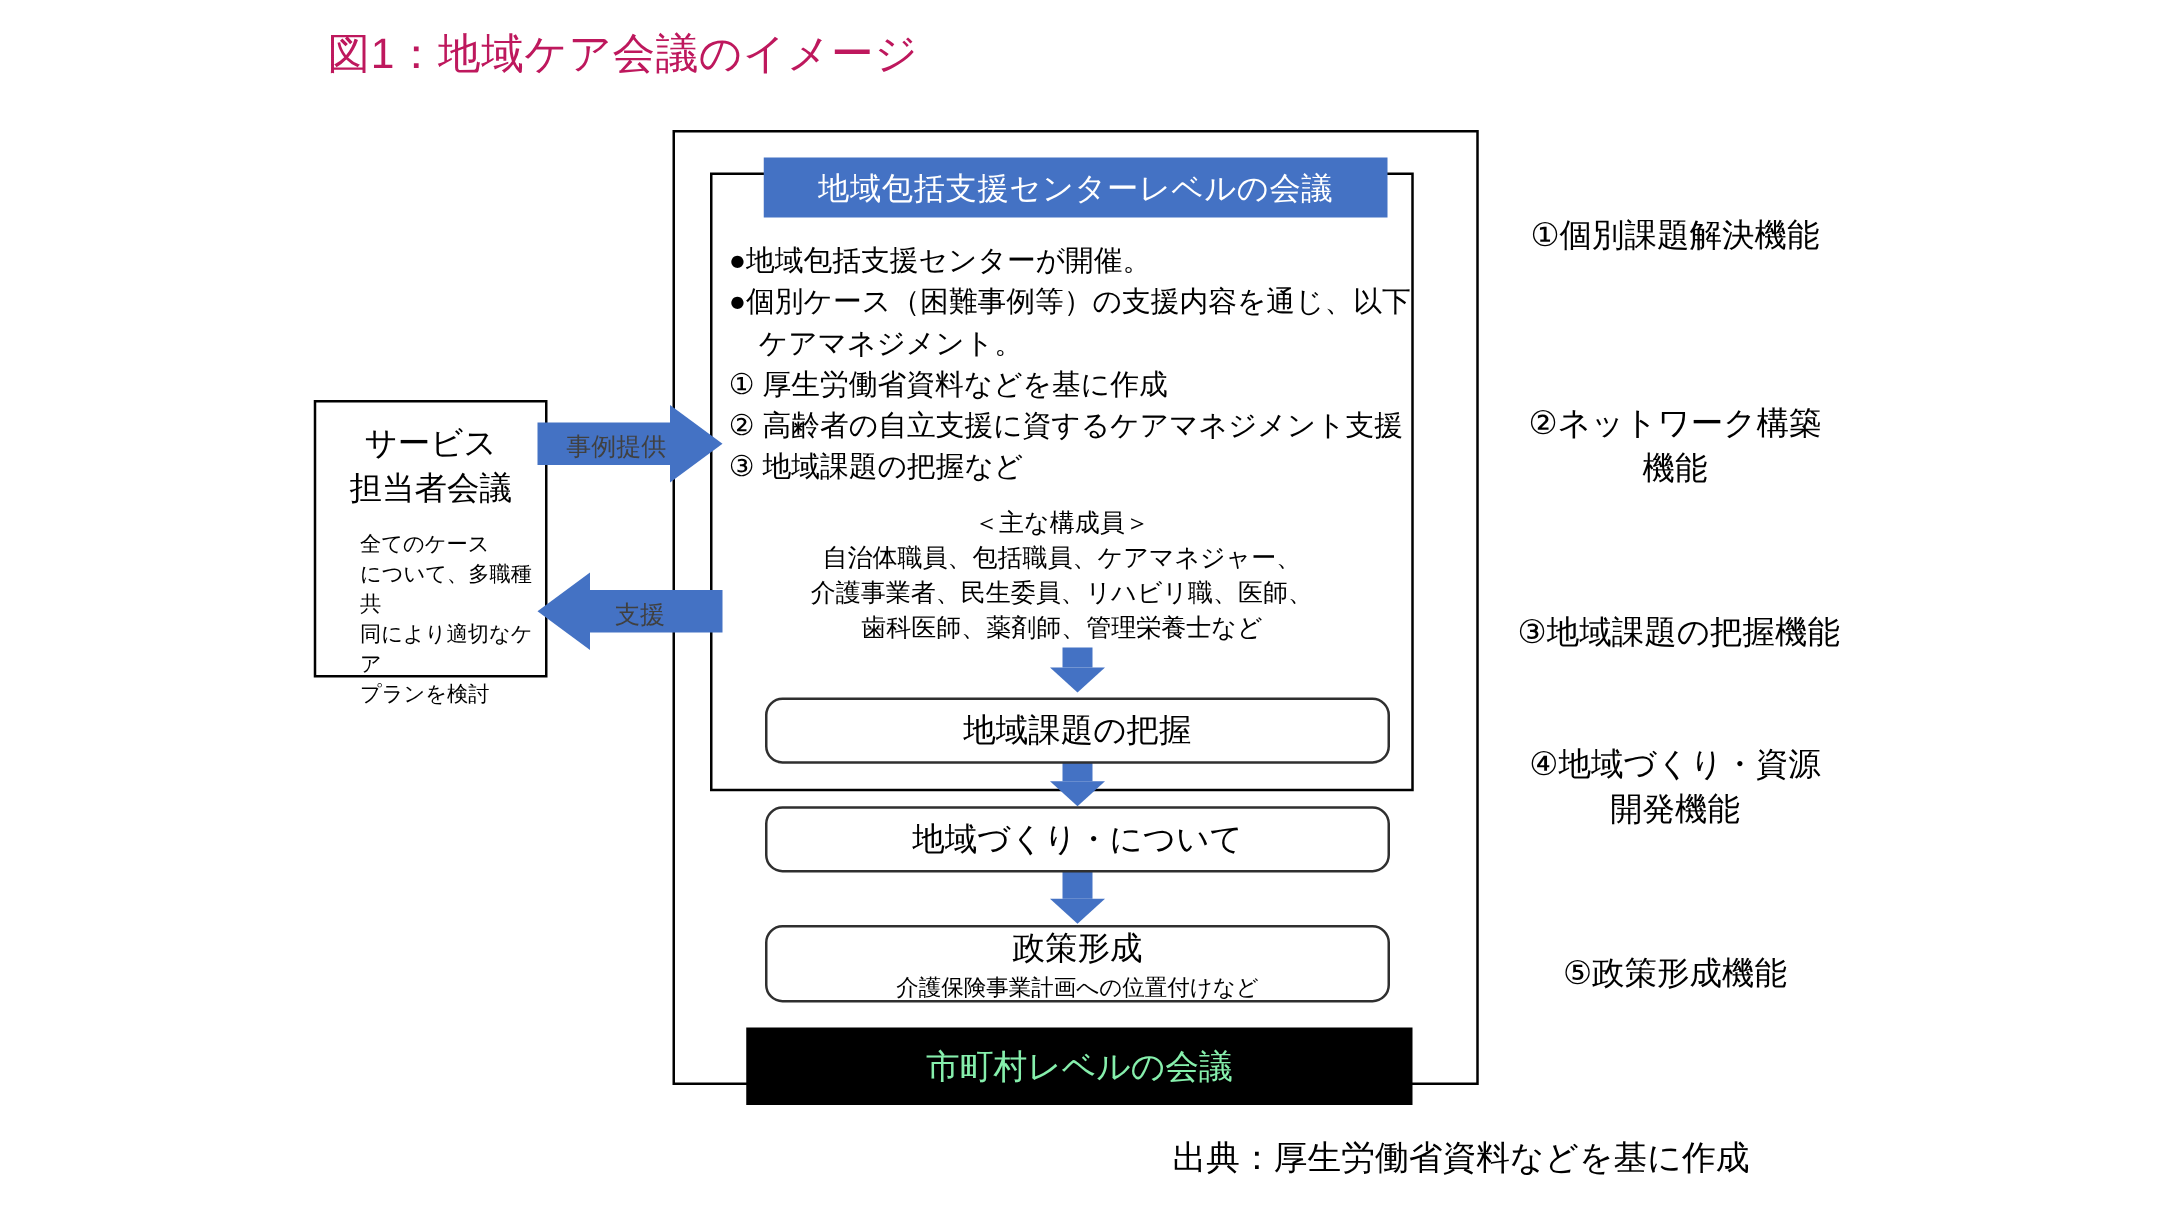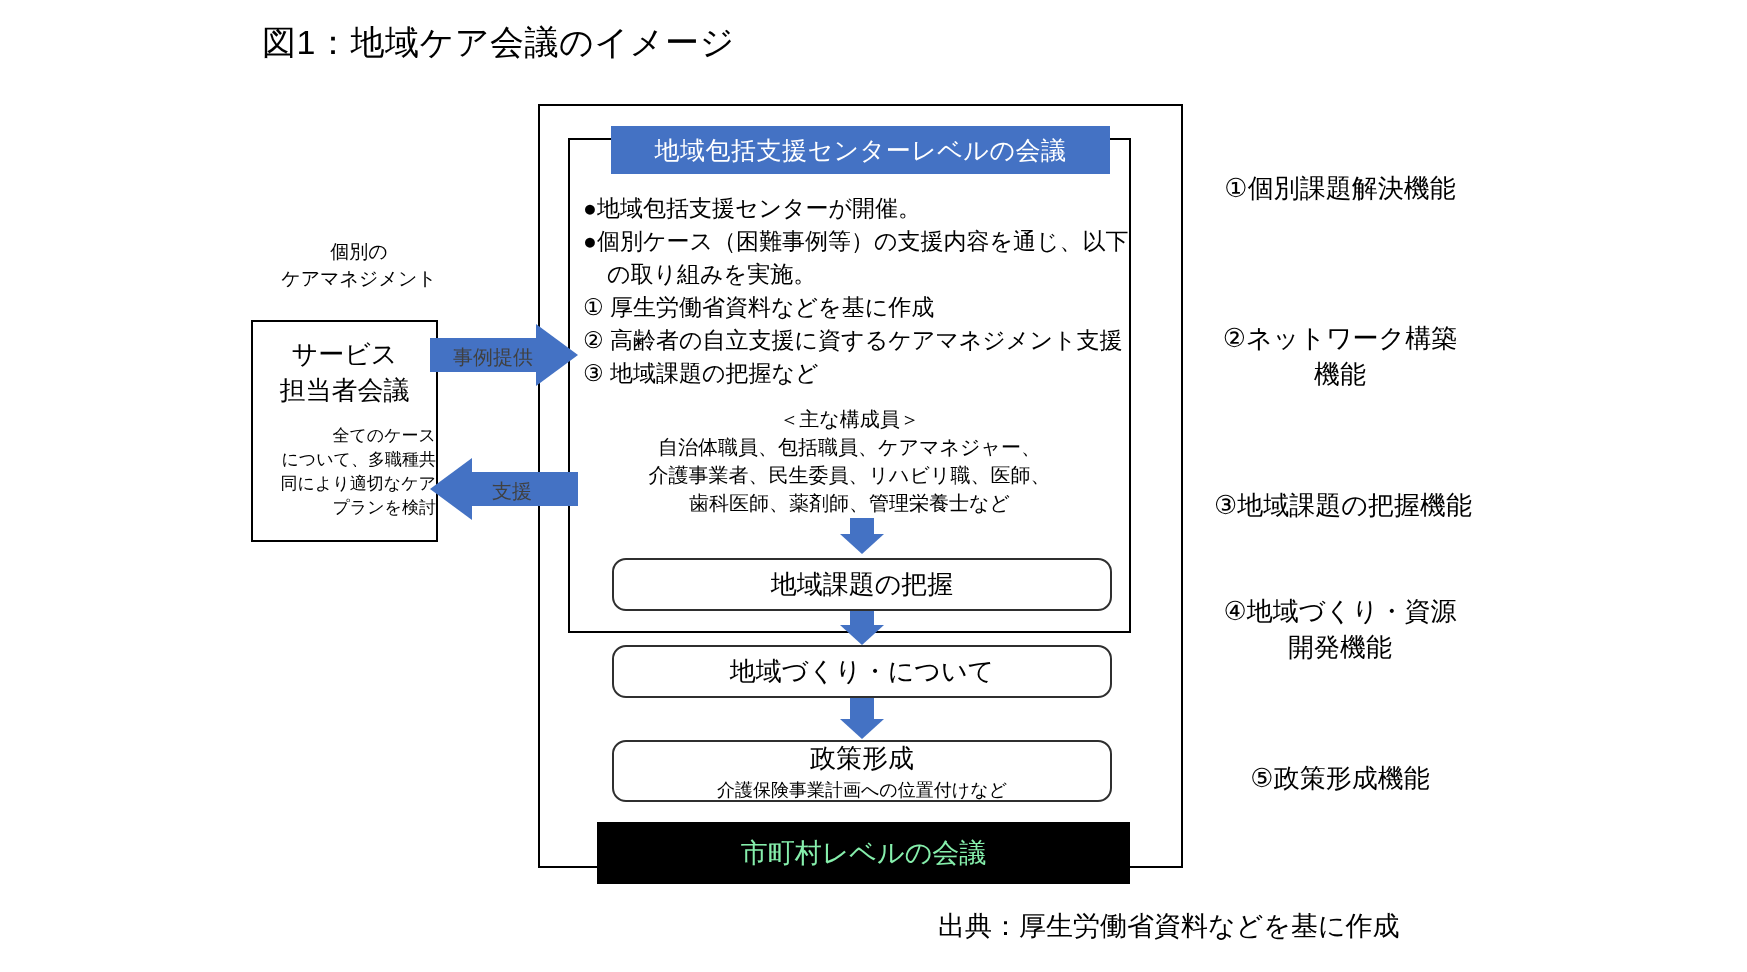--- a/index.html
+++ b/index.html
@@ -21,21 +21,21 @@
   }
   .abs { position: absolute; }
 
   
   #page-title {
     left: 262px;
     top: 20px;
     font-size: 34px;
     letter-spacing: 0.5px;
     white-space: nowrap;
-    color: #000000;
+    color: #be185d;
   }
 
   
   #outer-frame {
     left: 538px;
     top: 104px;
     width: 645px;
     height: 764px;
     border: 2px solid #000;
     box-sizing: border-box;
@@ -176,23 +176,24 @@
   }
   #service-box .title {
     margin-top: 14px;
     text-align: center;
     font-size: 26px;
     line-height: 36px;
     white-space: nowrap;
   }
   #service-box .desc {
     margin-top: 16px;
-    text-align: right;
+    text-align: left;
     font-size: 17px;
     line-height: 24px;
+    padding-left: 35px;
   }
 
   
   .arrow-right-wrap, .arrow-left-wrap {
     display: flex;
     align-items: center;
   }
   #arrow-jirei {
     left: 430px;
     top: 324px;
@@ -266,21 +267,21 @@
 
   <div class="abs" id="outer-frame"></div>
 
   <div class="abs" id="inner-frame"></div>
 
   <div class="abs" id="banner">地域包括支援センターレベルの会議</div>
 
   <div class="abs" id="body-block">
     <span class="bullet-line">●地域包括支援センターが開催。</span>
     <span class="bullet-line">●個別ケース（困難事例等）の支援内容を通じ、以下</span>
-    <span class="bullet-line indent">の取り組みを実施。</span>
+    <span class="bullet-line indent">ケアマネジメント。</span>
     <span class="bullet-line">① 厚生労働省資料などを基に作成</span>
     <span class="bullet-line">② 高齢者の自立支援に資するケアマネジメント支援</span>
     <span class="bullet-line">③ 地域課題の把握など</span>
   </div>
 
   <div class="abs" id="members-block">
     <div>＜主な構成員＞</div>
     <div>自治体職員、包括職員、ケアマネジャー、</div>
     <div>介護事業者、民生委員、リハビリ職、医師、</div>
     <div>歯科医師、薬剤師、管理栄養士など</div>
@@ -305,24 +306,20 @@
   <div class="abs proc-box" id="box-chiiki-zukuri">
     <div class="main">地域づくり・について</div>
   </div>
   <div class="abs proc-box" id="box-seisaku">
     <div class="main">政策形成</div>
     <div class="sub">介護保険事業計画への位置付けなど</div>
   </div>
 
   <div class="abs" id="black-bar">市町村レベルの会議</div>
 
-  <div class="abs" id="left-caption">
-    <div>個別の</div>
-    <div>ケアマネジメント</div>
-  </div>
 
   <div class="abs" id="service-box">
     <div class="title">
       <div>サービス</div>
       <div>担当者会議</div>
     </div>
     <div class="desc">
       <div>全てのケース</div>
       <div>について、多職種共</div>
       <div>同により適切なケア</div>

